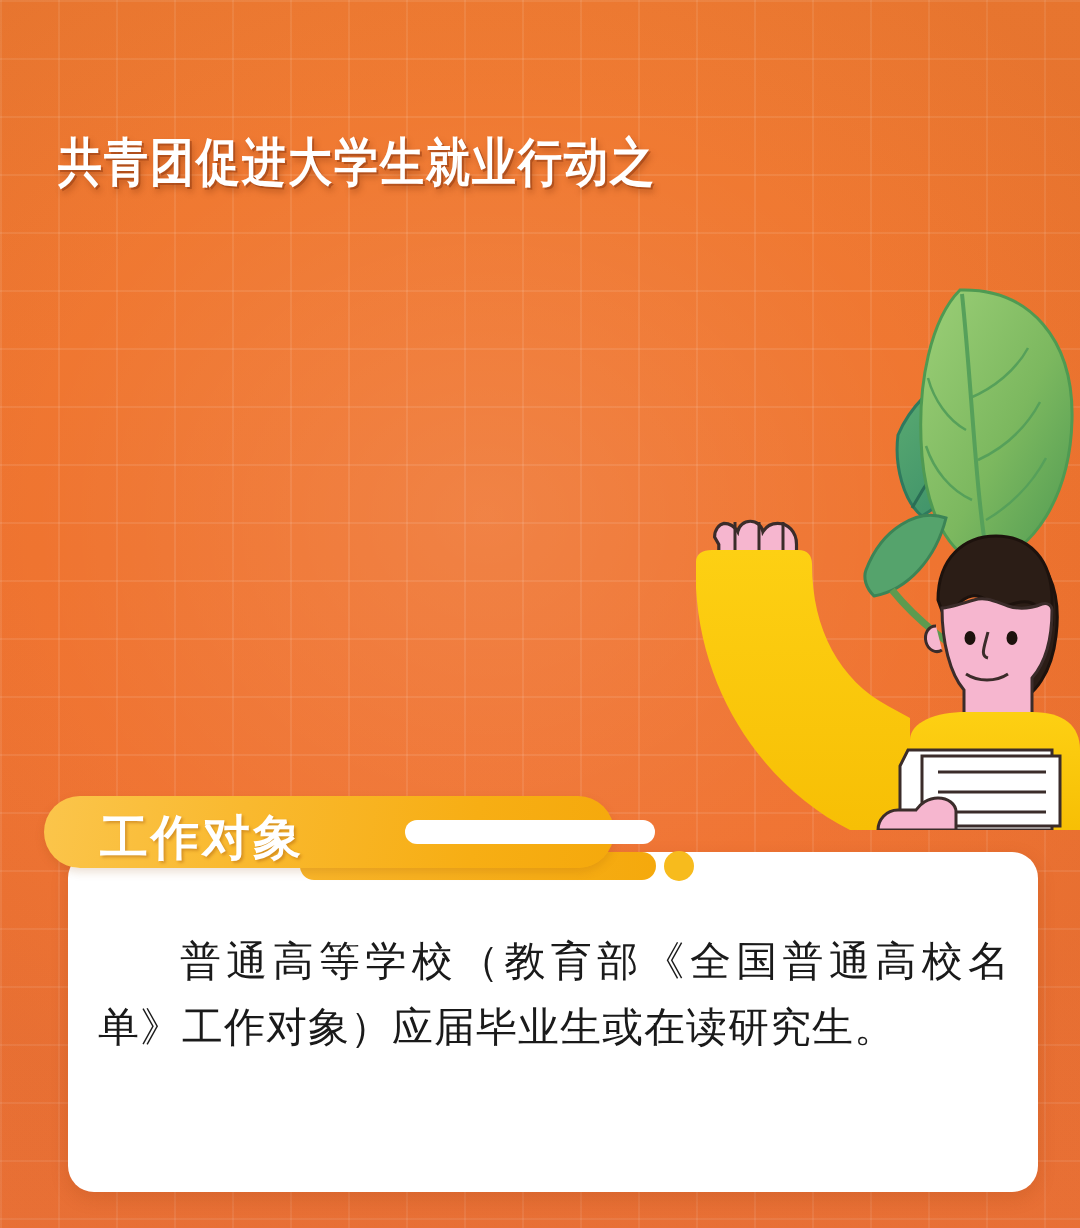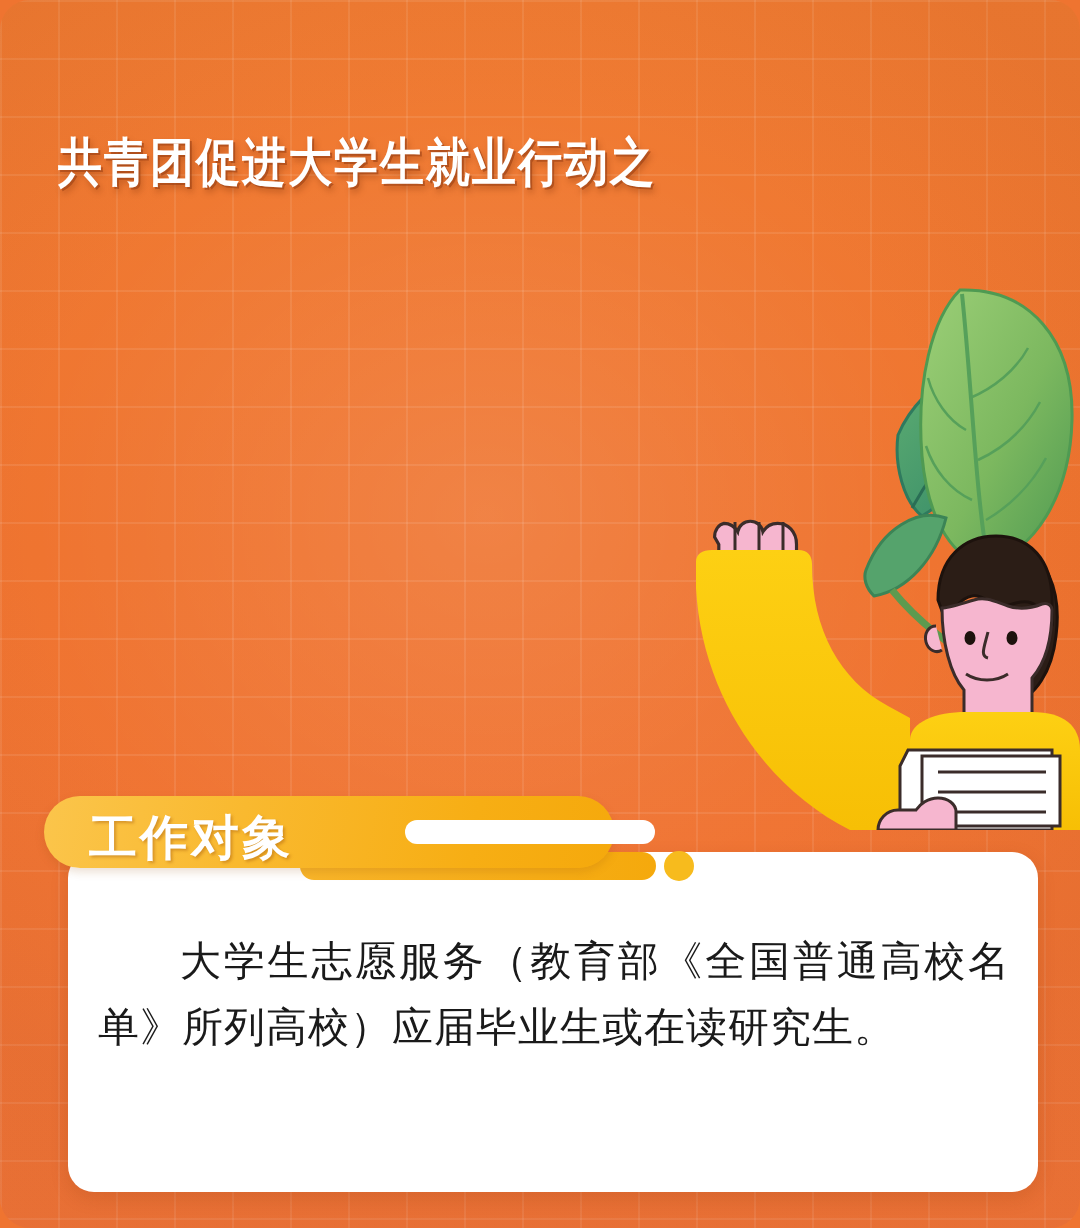--- a/index.html
+++ b/index.html
@@ -15,21 +15,20 @@
     background: #ef7430;
   }
 
   .poster {
     position: relative;
     width: 1080px;
     height: 1228px;
     overflow: hidden;
     background:
       linear-gradient(180deg, #f07c33 0%, #ef7430 45%, #f1763a 100%);
-    border-radius: 30px;
   }
 
   
   .grid-overlay {
     position: absolute;
     inset: 0;
     background-image:
       repeating-linear-gradient(to right,
         rgba(255,255,255,0.09) 0px,
         rgba(255,255,255,0.09) 2px,
@@ -131,21 +130,21 @@
     left: 44px;
     top: 796px;
     width: 570px;
     height: 72px;
     border-radius: 36px;
     background: linear-gradient(100deg, #fbc54b 0%, #f9b92f 35%, #f7ae14 75%, #f5a90c 100%);
     box-shadow: 0 4px 10px rgba(150,80,10,0.18);
   }
   .badge-label {
     position: absolute;
-    left: 89px;
+    left: 100px;
     top: 806px;
     font-family: "DejaVu Sans", sans-serif;
     font-size: 48px;
     font-weight: 700;
     letter-spacing: 3px;
     color: #ffffff;
     text-shadow: 2px 2px 3px rgba(170,95,15,0.45);
     white-space: nowrap;
   }
   .badge-white-bar {
@@ -308,15 +307,15 @@
 
   <div class="card"></div>
 
   <div class="badge-lower-bar"></div>
   <div class="badge-dot"></div>
 
   <div class="section-badge"></div>
   <div class="badge-white-bar"></div>
   <div class="badge-label">工作对象</div>
 
-  <div class="card-body">大学生志愿服务（教育部《全国普通高校名单》所列高校）应届毕业生或在读研究生。</div>
+  <div class="card-body">普通高等学校（教育部《全国普通高校名单》工作对象）应届毕业生或在读研究生。</div>
 
 </div>
 
 </body></html>

